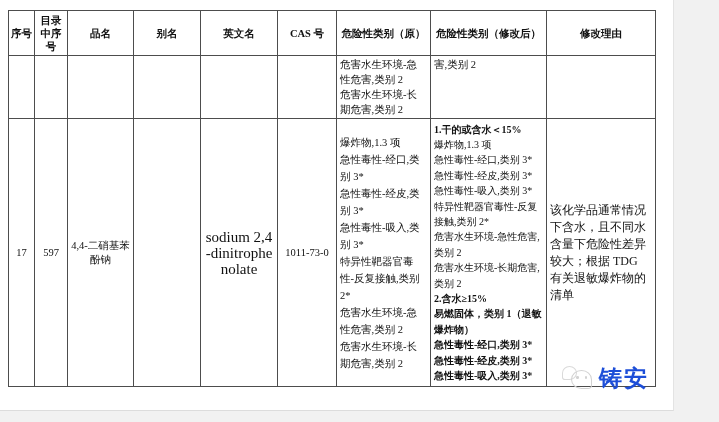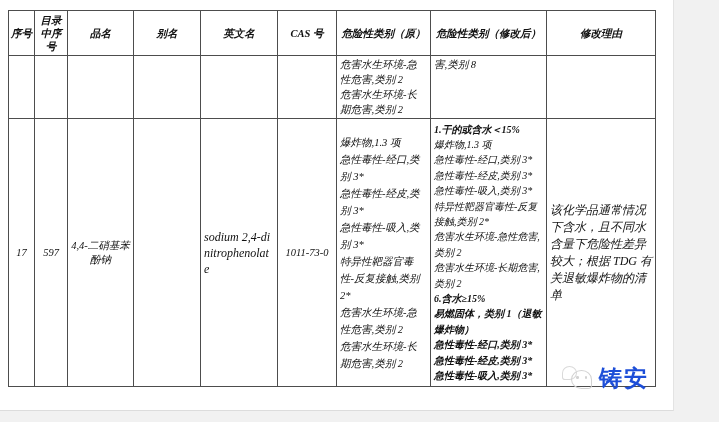--- a/index.html
+++ b/index.html
@@ -15,35 +15,34 @@
   }
   table.doc-table{
     position:absolute;left:8px;top:10px;width:648px;
     border-collapse:collapse;table-layout:fixed;
   }
   .doc-table th,.doc-table td{
     border:1px solid #4d4d4d;
     padding:1px 3px;
     overflow:hidden;
     vertical-align:middle;
-    font-style:italic;
   }
   .doc-table th{
     font-size:10.5px;font-weight:bold;text-align:center;
     line-height:13px;padding:2px 1px;
   }
   .c-seq{width:26px}.c-cat{width:33px}.c-name{width:66px}
   .c-alias{width:67px}.c-eng{width:77px}.c-cas{width:59px}
   .c-orig{width:94px}.c-mod{width:116px}.c-reason{width:109px}
   tr.head-row{height:45px;}
   tr.carry-row{height:60px;}
   tr.carry-row td{vertical-align:top;font-size:10.5px;line-height:15px;text-align:left;}
   tr.main-row{height:268px;}
   .cell-center{text-align:center;font-size:10.5px;}
-  .cell-eng{text-align:left;font-size:12px;line-height:16px;word-break:break-all;}
+  .cell-eng{text-align:center;font-size:15px;line-height:16px;word-break:break-all;}
   .hazard-orig{vertical-align:middle;text-align:left;font-size:10.5px;line-height:17px;}
   .hazard-mod{vertical-align:top;text-align:left;font-size:10px;line-height:15.4px;padding-top:3px;}
   .reason-cell{vertical-align:middle;text-align:left;font-size:12px;line-height:17px;}
   .hz-line{min-height:1em;}
   .hz-line.bold{font-weight:bold;}
   .page-number{
     position:absolute;left:0;top:392px;width:673px;
     text-align:center;font-size:9px;color:#333;
   }
   .watermark{
@@ -104,21 +103,21 @@
         <td></td>
         <td></td>
         <td></td>
         <td></td>
         <td></td>
         <td>
             <div class="hz-line">危害水生环境-急性危害,类别 2</div>
             <div class="hz-line">危害水生环境-长期危害,类别 2</div>
           </td>
         <td>
-            <div class="hz-line">害,类别 8</div>
+            <div class="hz-line">害,类别 2</div>
           </td>
         <td></td>
       </tr>
       <tr class="main-row">
         <td class="cell-center">17</td>
         <td class="cell-center">597</td>
         <td class="cell-center">4,4-二硝基苯酚钠</td>
         <td class="cell-center"></td>
         <td class="cell-eng">sodium 2,4-dinitrophenolate</td>
         <td class="cell-center">1011-73-0</td>
@@ -133,21 +132,21 @@
           </td>
         <td class="hazard-mod">
             <div class="hz-line bold">1.干的或含水＜15%</div>
             <div class="hz-line">爆炸物,1.3 项</div>
             <div class="hz-line">急性毒性-经口,类别 3*</div>
             <div class="hz-line">急性毒性-经皮,类别 3*</div>
             <div class="hz-line">急性毒性-吸入,类别 3*</div>
             <div class="hz-line">特异性靶器官毒性-反复接触,类别 2*</div>
             <div class="hz-line">危害水生环境-急性危害,类别 2</div>
             <div class="hz-line">危害水生环境-长期危害,类别 2</div>
-            <div class="hz-line bold">6.含水≥15%</div>
+            <div class="hz-line bold">2.含水≥15%</div>
             <div class="hz-line bold">易燃固体，类别 1（退敏爆炸物）</div>
             <div class="hz-line bold">急性毒性-经口,类别 3*</div>
             <div class="hz-line bold">急性毒性-经皮,类别 3*</div>
             <div class="hz-line bold">急性毒性-吸入,类别 3*</div>
           </td>
         <td class="reason-cell">该化学品通常情况下含水，且不同水含量下危险性差异较大；根据 TDG 有关退敏爆炸物的清单</td>
       </tr>
     </tbody>
   </table>
 

